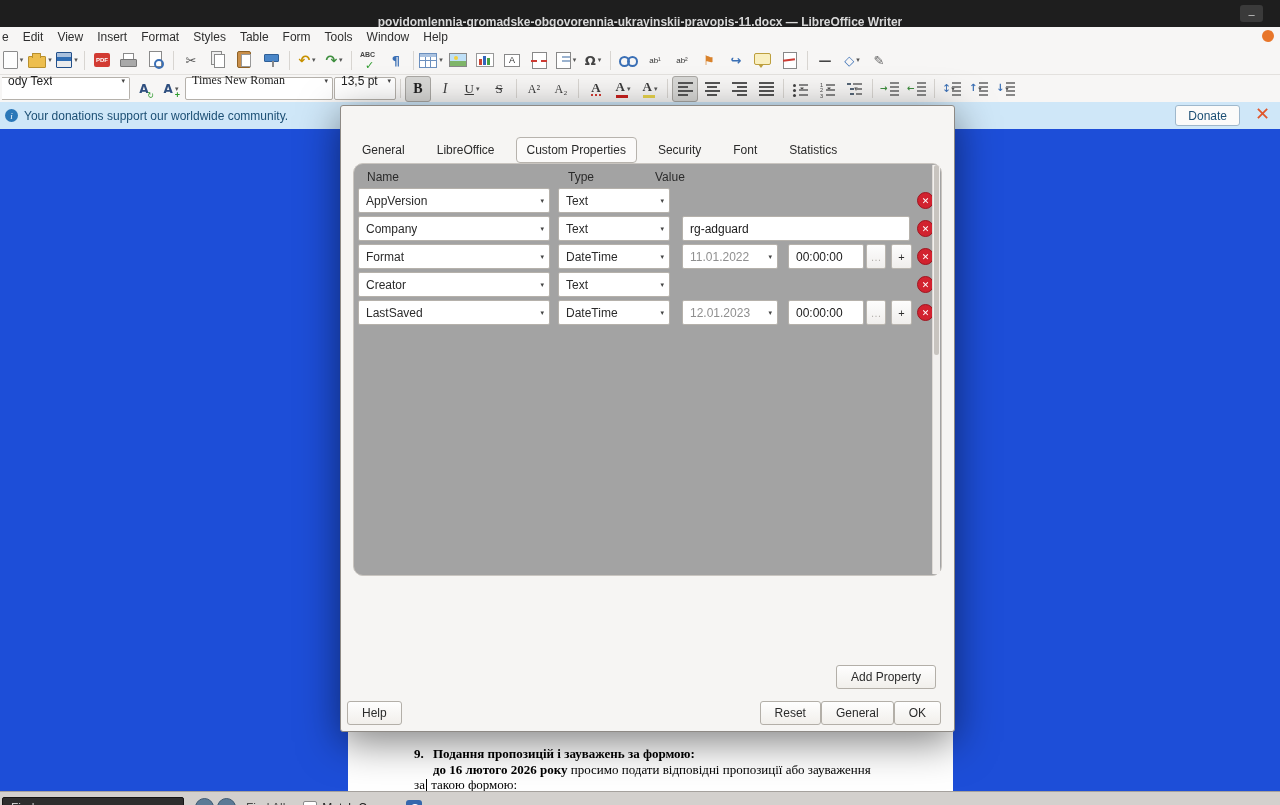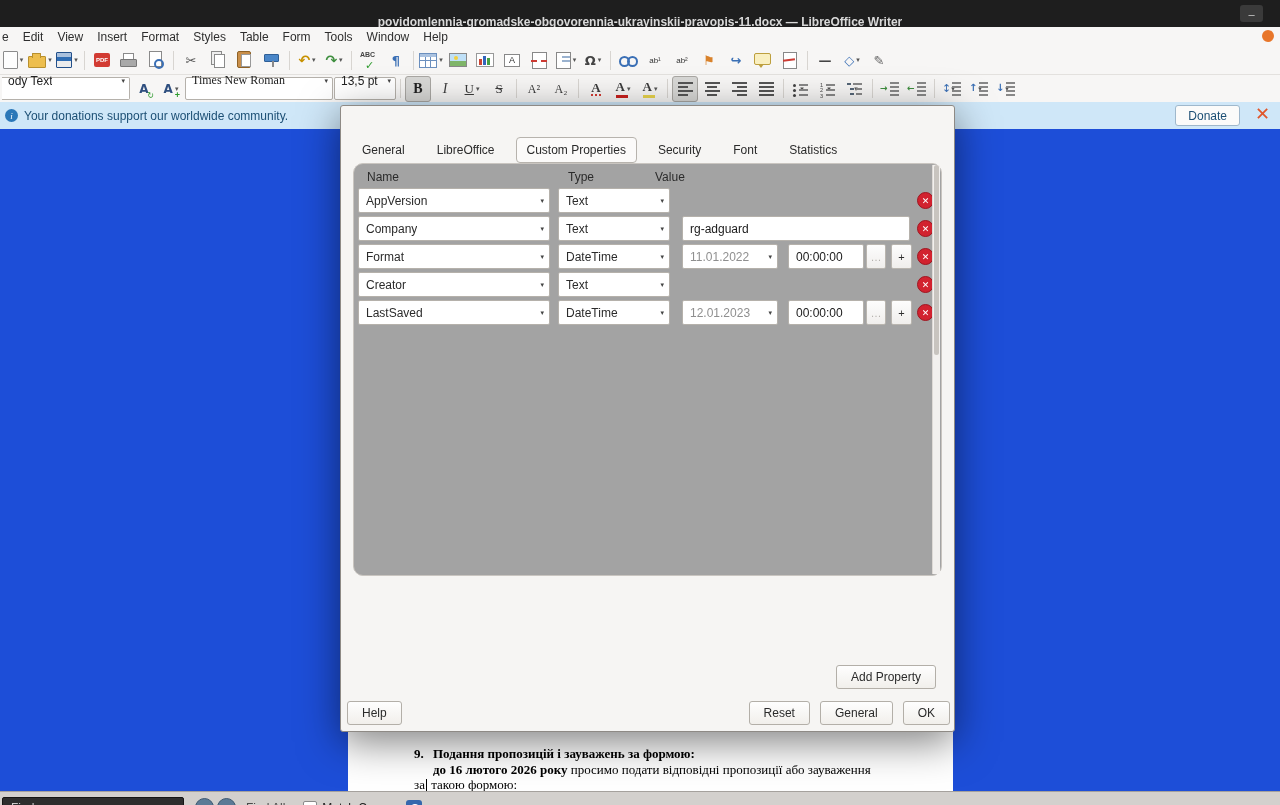--- a/index.html
+++ b/index.html
@@ -182,21 +182,21 @@
   .mini.dots{left:512px;width:20px;color:#b5b2ae}
   .mini.plus{left:537px;width:21px}
   .del{position:absolute;left:563px;top:4px;width:17px;height:17px;border-radius:50%;background:#d2222f;border:1px solid #9e1620;
        color:#fff;font-size:9px;display:flex;align-items:center;justify-content:center;padding:0}
   .scroll{position:absolute;right:1px;top:1px;bottom:1px;width:7px;background:#f2f0ee;border-left:1px solid #ddd9d5;border-radius:0 2px 2px 0}
   .scroll .thumb{position:absolute;top:0;left:1px;width:5px;height:190px;background:#c8c4bf;border-radius:3px}
   .btn{height:24px;display:inline-flex;align-items:center;justify-content:center;padding:0 14px;
        background:linear-gradient(#fefefe,#f1efeb);border:1px solid #b3afa8;border-radius:3px;font-size:12px;color:#2b2b2b;box-sizing:border-box}
   .addprop{position:absolute;right:18px;top:559px}
   .help-btn{position:absolute;left:6px;bottom:6px}
-  .dlg-actions{position:absolute;right:4px;bottom:6px;display:flex;gap:10px}
+  .dlg-actions{position:absolute;right:13px;bottom:6px;display:flex;}
 
   
   .findbar{position:absolute;left:0;top:791px;right:0;height:30px;background:#d3d0cd;border-top:1px solid #a5a19d;
            display:flex;align-items:center;padding:2px 4px 0 2px;z-index:4;box-sizing:border-box}
   .find-input{width:182px;height:22px;background:#2d2d2d;border:1px solid #151515;border-radius:2px;color:#c9c9c9;
               display:flex;align-items:center;padding:0 5px 0 8px;box-sizing:border-box}
   .find-input .find-arr{margin-left:auto;color:#9a9a9a;font-size:7px;font-family:"DejaVu Sans",sans-serif}
   .findnav{width:17px;height:17px;border-radius:50%;background:#5b7a96;border:1px solid #3e5a72;color:#fff;
            display:flex;align-items:center;justify-content:center;font-size:8px;font-family:"DejaVu Sans",sans-serif;flex:0 0 auto}
   .findnav.prev{margin-left:11px}

